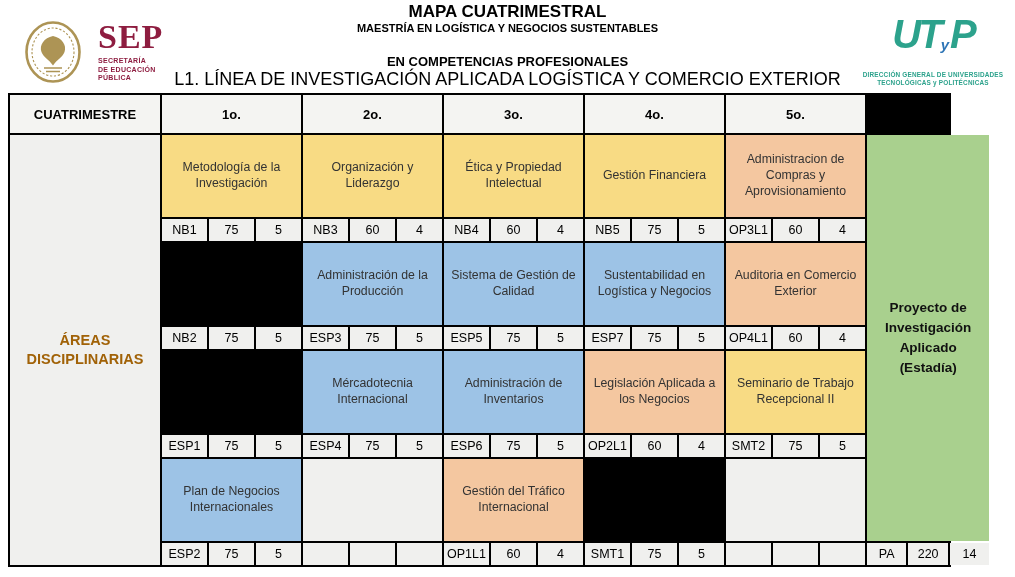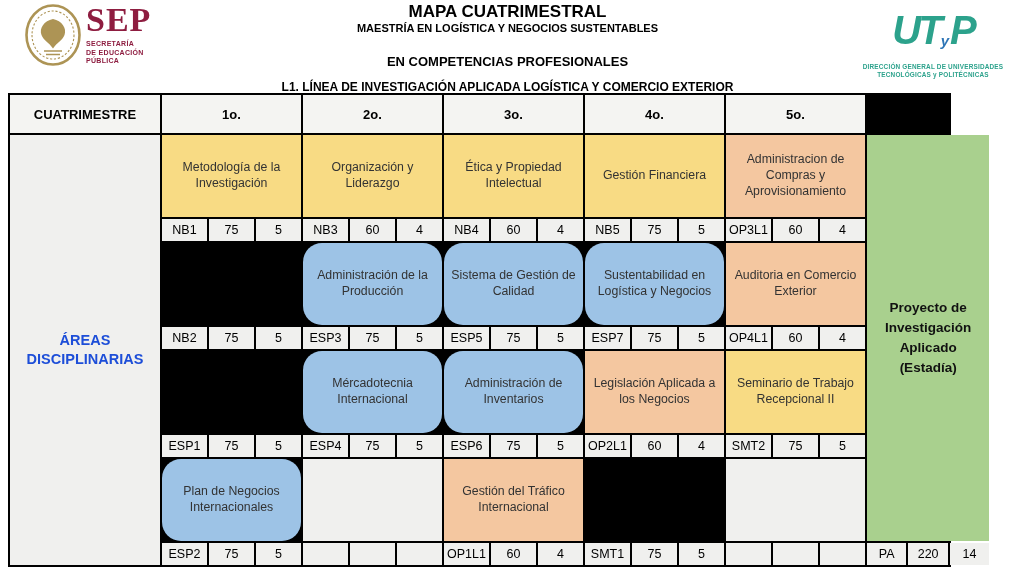--- a/index.html
+++ b/index.html
@@ -4,39 +4,39 @@
 <style>
   html,body{margin:0;padding:0;}
   body{
     width:1015px;height:577px;background:#ffffff;
     font-family:"Liberation Sans",sans-serif;overflow:hidden;
   }
   .page{position:relative;width:1015px;height:577px;}
 
   
   .topbar{position:absolute;left:0;top:0;width:1015px;height:93px;}
-  .sep-logo{position:absolute;left:24px;top:3px;display:flex;align-items:flex-start;}
+  .sep-logo{position:absolute;left:24px;top:20px;display:flex;align-items:flex-start;gap:12px;}
   .sep-text{margin-left:4px;}
   .sep-acronym{
     font-family:"Liberation Serif",serif;font-weight:bold;font-size:34px;
     color:var(--sep-maroon);line-height:34px;letter-spacing:1px;
   }
   .sep-sub{margin-top:3px;}
   .sep-sub div{
     font-size:7px;font-weight:bold;color:var(--sep-maroon);
     line-height:8.5px;letter-spacing:.3px;
   }
   .titles{position:absolute;left:155px;right:155px;top:3px;text-align:center;color:#000;}
   .title-1{font-size:17px;font-weight:bold;line-height:17px;}
   .title-2{font-size:11px;font-weight:bold;line-height:17px;}
   .title-3{font-size:13px;font-weight:bold;line-height:17px;margin-top:16px;}
-  .title-4{font-size:12px;font-weight:bold;line-height:18px;margin-top:8px;}
+  .title-4{font-size:18px;font-weight:normal;line-height:18px;margin-top:0;}
   .utp-logo{position:absolute;right:8px;top:8px;width:148px;text-align:center;}
   .utp-word{
-    font-style:italic;font-weight:bold;font-size:40px;line-height:44px;
+    font-style:italic;font-weight:bold;font-size:40px;line-height:52px;
     color:var(--utp-teal);letter-spacing:-3px;
   }
   .utp-word .utp-y{
     font-size:15px;color:var(--utp-y-blue);letter-spacing:0;
     position:relative;top:2px;margin:0 1px;
   }
   .utp-sub{margin-top:2px;}
   .utp-sub div{
     font-size:6.4px;font-weight:bold;color:var(--utp-teal);
     line-height:7.5px;letter-spacing:.2px;
@@ -51,29 +51,29 @@
     grid-template-columns:150px 139px 139px 139px 139px 139px 1fr;
     grid-template-rows:38px 82px 22px 82px 22px 82px 22px 82px 22px;
   }
   .cell{box-sizing:border-box;}
   .hdr{
     background:#f4f4f2;display:flex;align-items:center;justify-content:center;
     font-size:13px;font-weight:bold;color:#000;
   }
   .areas{
     background:var(--cell-gray);display:flex;align-items:center;justify-content:center;
-    text-align:center;font-size:14.5px;font-weight:bold;color:#1d4ed8;
+    text-align:center;font-size:14.5px;font-weight:bold;color:#a16207;
     padding:0 4px;line-height:19px;
   }
   .course{
     display:flex;align-items:center;justify-content:center;text-align:center;
     font-size:12.3px;color:#333;line-height:1.28;padding:2px 6px;
   }
   .bg-yellow{background:var(--yellow);}
-  .bg-blue{background:var(--blue);border-radius:19px;}
+  .bg-blue{background:var(--blue);}
   .bg-peach{background:var(--peach);}
   .bg-empty{background:var(--cell-gray);}
   .stay{
     background:var(--green);display:flex;align-items:center;justify-content:center;
     text-align:center;font-size:13.5px;font-weight:bold;color:#111;
     line-height:20px;padding:0 18px;
   }
   .sub{
     display:grid;grid-template-columns:1fr 1fr 1fr;gap:2px;
     background:var(--table-border);

